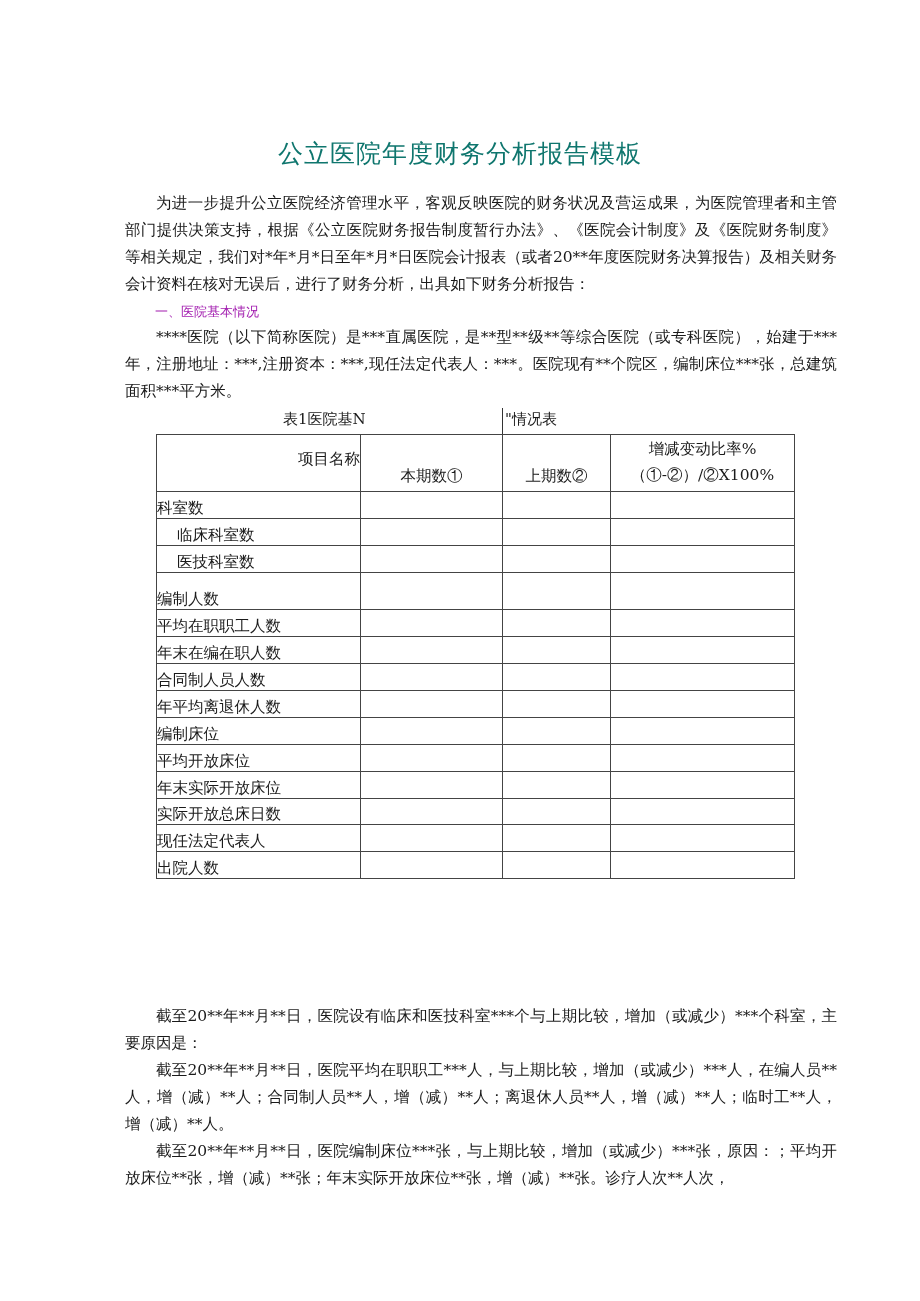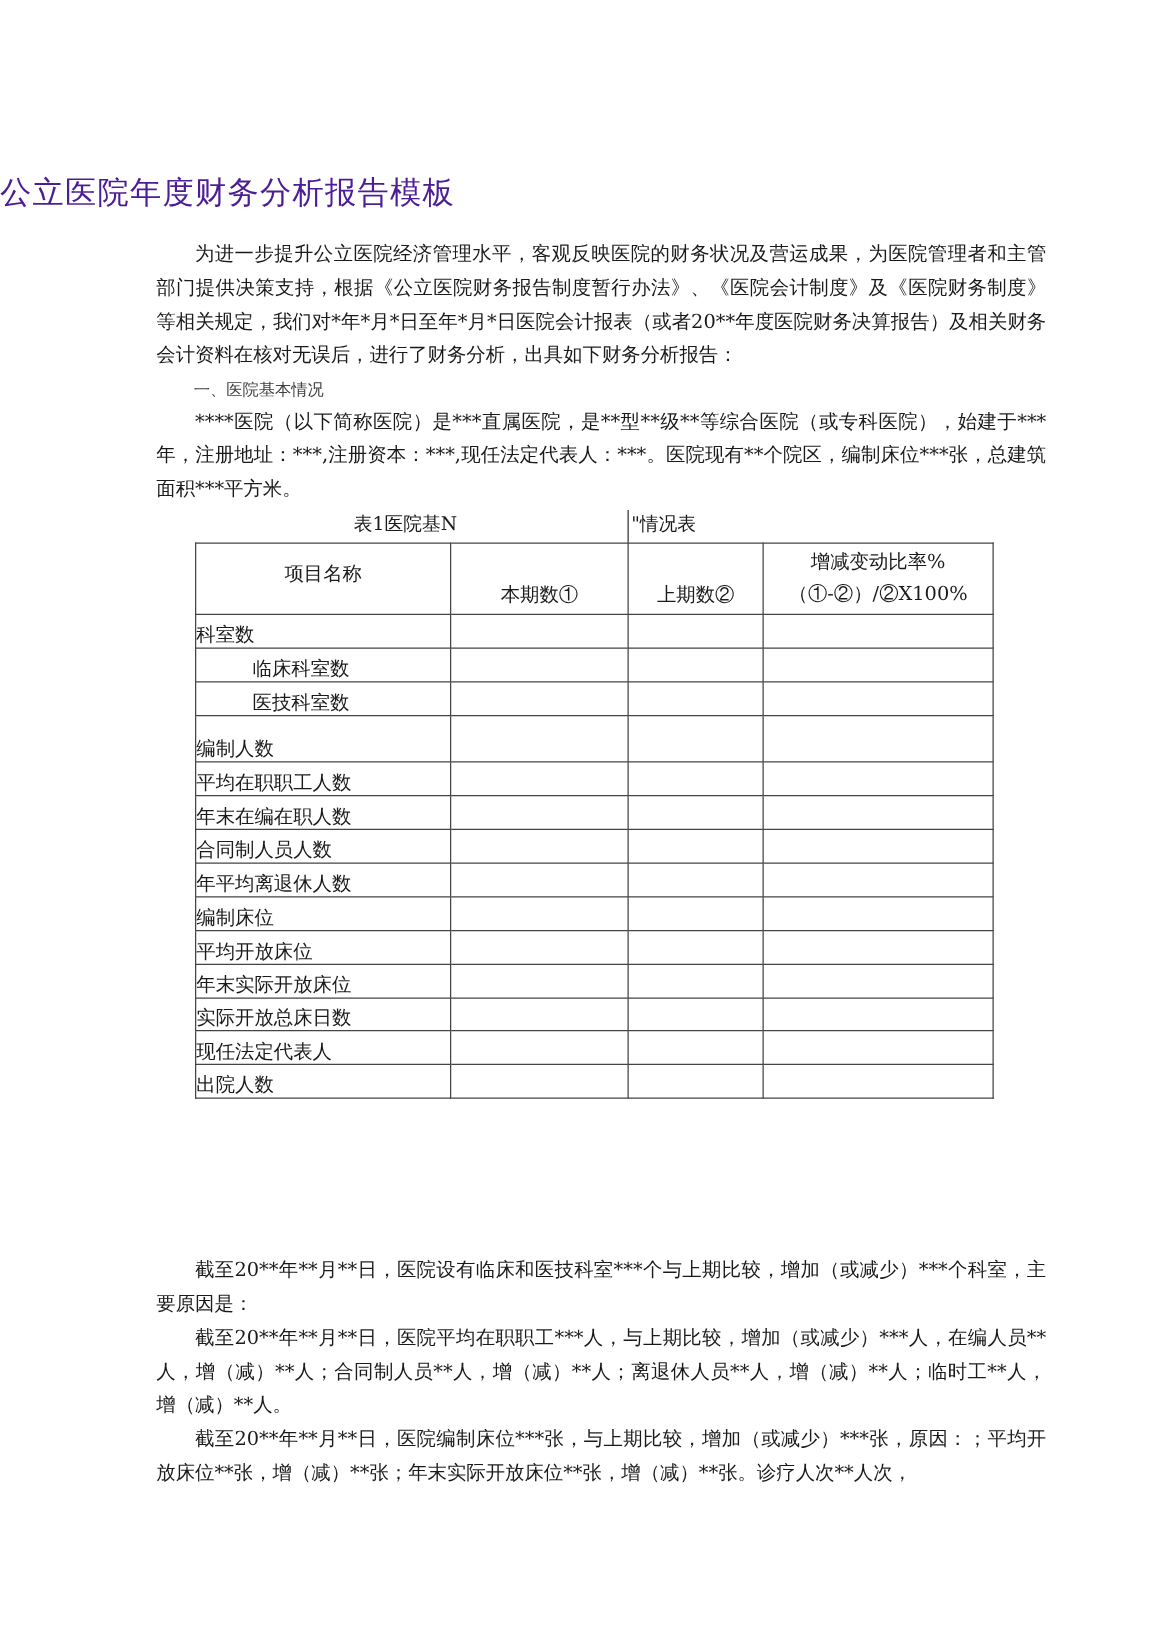--- a/index.html
+++ b/index.html
@@ -3,56 +3,56 @@
 <meta charset="utf-8">
 <style>
   html, body { margin: 0; padding: 0; background: #ffffff; }
   body {
     width: 920px; height: 1301px; position: relative; overflow: hidden;
     font-family: "DejaVu Serif", "Liberation Serif", serif;
     color: #1a1a1a;
   }
   .title {
     position: absolute; left: 0; width: 920px; top: 137px;
-    font-size: 25px; letter-spacing: 1px; color: #4c1d95;
+    text-align: center; font-size: 25px; letter-spacing: 1px; color: #0f766e;
   }
   .para {
     position: absolute; left: 125px; width: 712px;
     font-size: 15.5px; line-height: 27px; text-align: justify;
     text-indent: 31px; margin: 0; color: #1a1a1a;
   }
   .heading {
     position: absolute; left: 155px; top: 303px;
     font-family: "DejaVu Sans", "Liberation Sans", sans-serif;
-    font-size: 13px; color: #404040;
+    font-size: 13px; color: #a21caf;
   }
   .caption-left {
     position: absolute; top: 410px; left: 283px; font-size: 15px;
   }
   .caption-right {
     position: absolute; top: 410px; left: 505px; font-size: 15px;
   }
   .caption-vline {
     position: absolute; left: 502px; top: 408px; width: 1px; height: 26px; background: #333;
   }
   table.basic {
     position: absolute; left: 156px; top: 434px;
     border-collapse: collapse; table-layout: fixed;
     font-size: 15.5px;
   }
   table.basic td, table.basic th {
     border: 1px solid #444; padding: 0; font-weight: normal;
     vertical-align: bottom;
   }
   table.basic th { vertical-align: middle; }
-  .hdr-name { text-align: center; vertical-align: middle !important; padding-bottom: 8px !important; }
+  .hdr-name { text-align: right; vertical-align: middle !important; padding-bottom: 8px !important; }
   .hdr-cur, .hdr-prev { text-align: center; vertical-align: bottom !important; padding-bottom: 4px !important; }
   .hdr-rate { text-align: center; line-height: 26px; padding-bottom: 2px !important; }
   td.label { text-align: left; padding-left: 1px; padding-bottom: 2px; white-space: nowrap; line-height: 20px; }
-  td.label.indent1 { padding-left: 45px; }
+  td.label.indent1 { padding-left: 20px; }
   td.label.indent2 { padding-left: 46px; padding-bottom: 4px; }
 </style>
 </head>
 <body>
 
 <div>
 
   <div class="title">公立医院年度财务分析报告模板</div>
 
   <p class="para" style="top:190px;">为进一步提升公立医院经济管理水平，客观反映医院的财务状况及营运成果，为医院管理者和主管部门提供决策支持，根据《公立医院财务报告制度暂行办法》、《医院会计制度》及《医院财务制度》等相关规定，我们对*年*月*日至年*月*日医院会计报表（或者20**年度医院财务决算报告）及相关财务会计资料在核对无误后，进行了财务分析，出具如下财务分析报告：</p>

